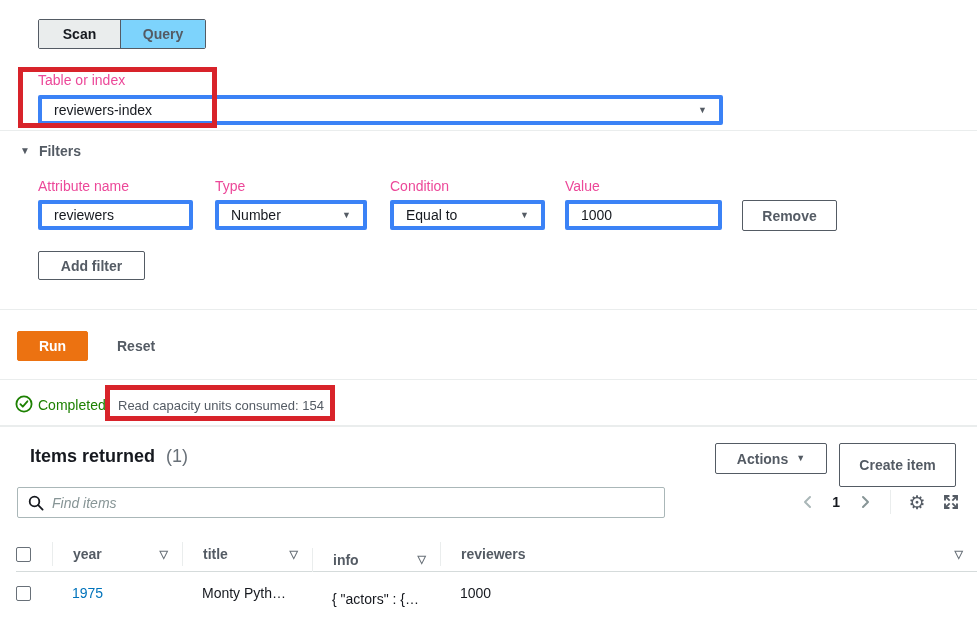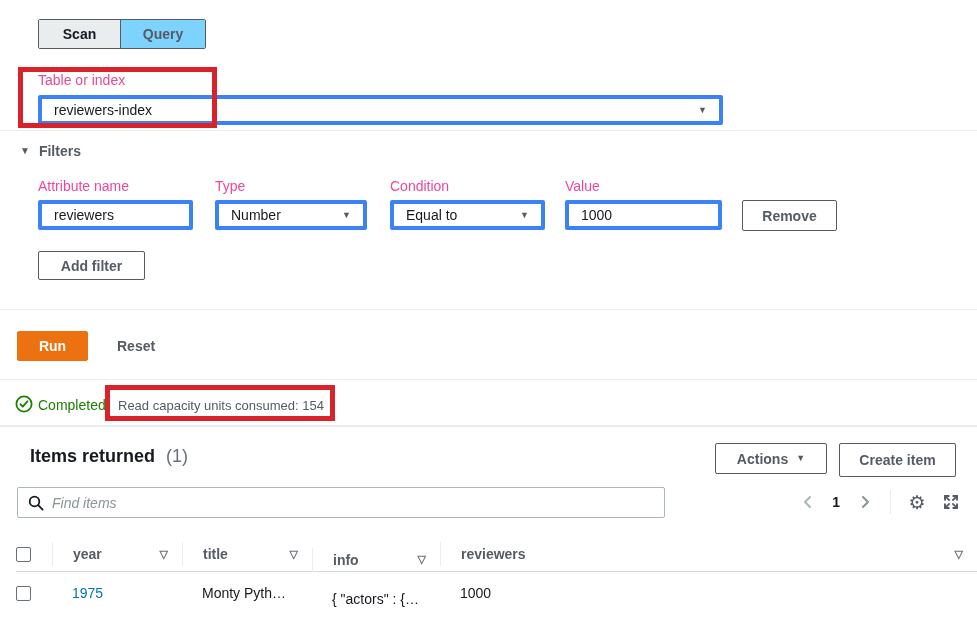--- a/index.html
+++ b/index.html
@@ -143,21 +143,21 @@
 <div class="abs divider divider-thick" style="top:425px;"></div>
 
 <div class="abs" style="left:10px; top:446px; display:flex; gap:11px; align-items:baseline;margin-left:20px;">
   <span class="items-title">Items returned</span>
   <span class="items-count">(1)</span>
 </div>
 <button class="abs btn" style="left:715px; top:443px; width:112px; height:31px;">
   <span>Actions</span>
   <span class="caret">▼</span>
 </button>
-<button class="abs btn" style="left:839px; top:443px; width:117px; height:34px;">Create item</button>
+<button class="abs btn" style="left:839px; top:443px; width:117px; height:44px;">Create item</button>
 
 <div class="abs search-wrap">
   <span style="display:flex;">
     <svg width="16" height="16" viewBox="0 0 16 16">
         <circle cx="6.5" cy="6.5" r="4.8" fill="none" stroke="#16191f" stroke-width="1.8"></circle>
         <line x1="10.2" y1="10.2" x2="14.6" y2="14.6" stroke="#16191f" stroke-width="1.8" stroke-linecap="round"></line>
       </svg>
   </span>
   <input type="text" placeholder="Find items" style="">
 </div>

